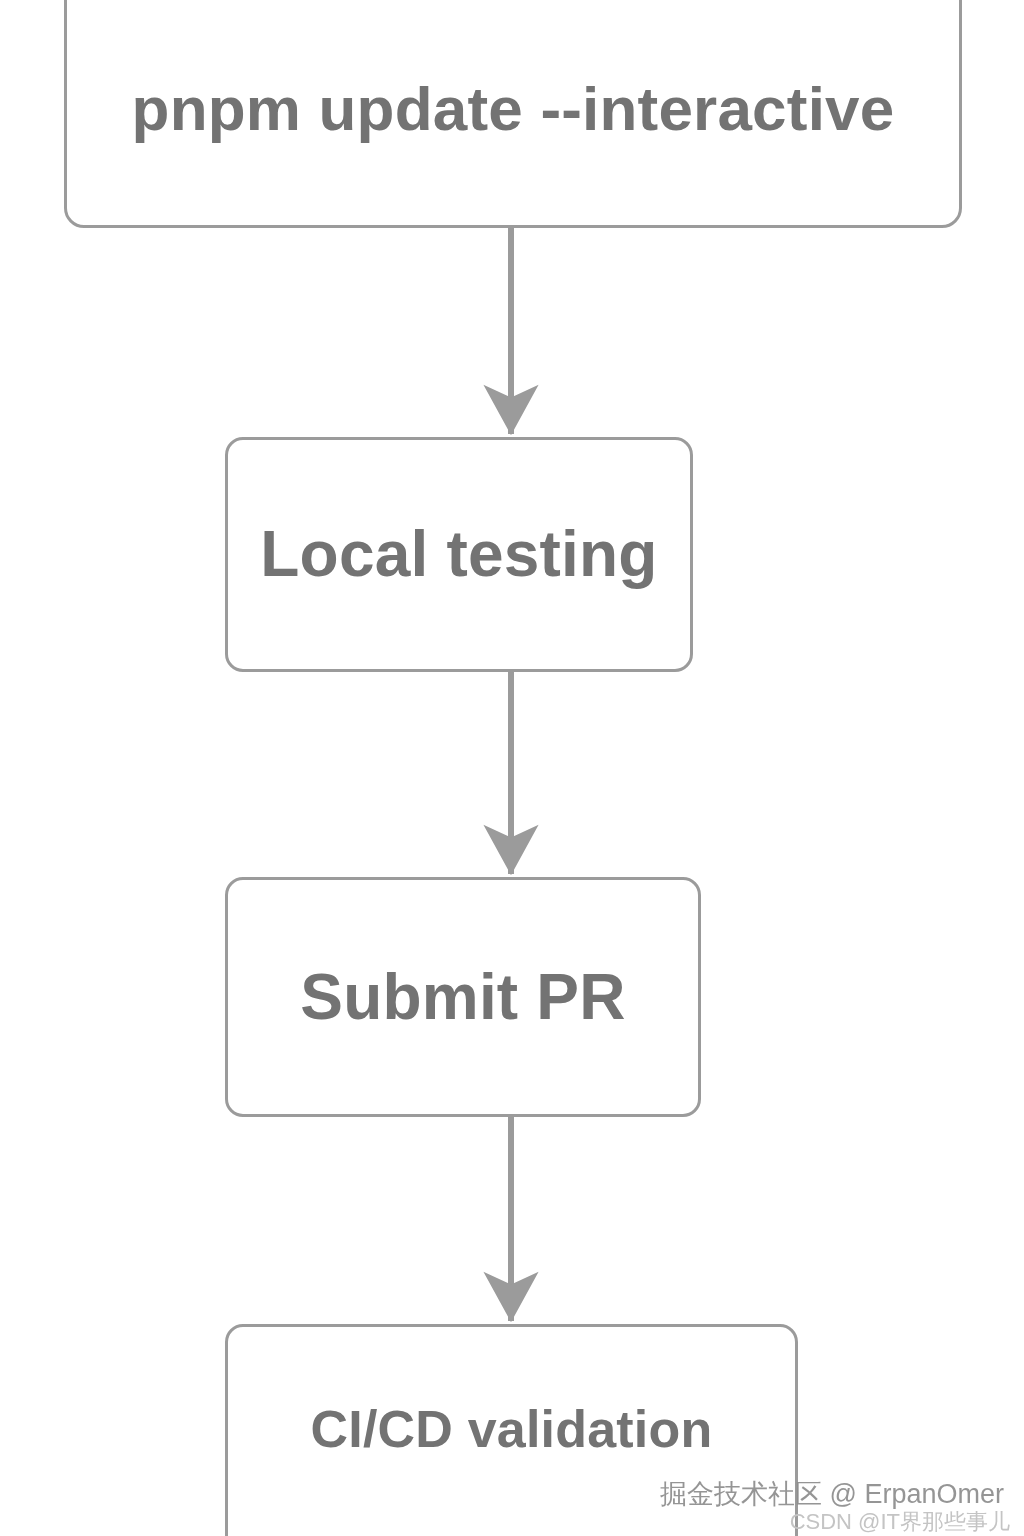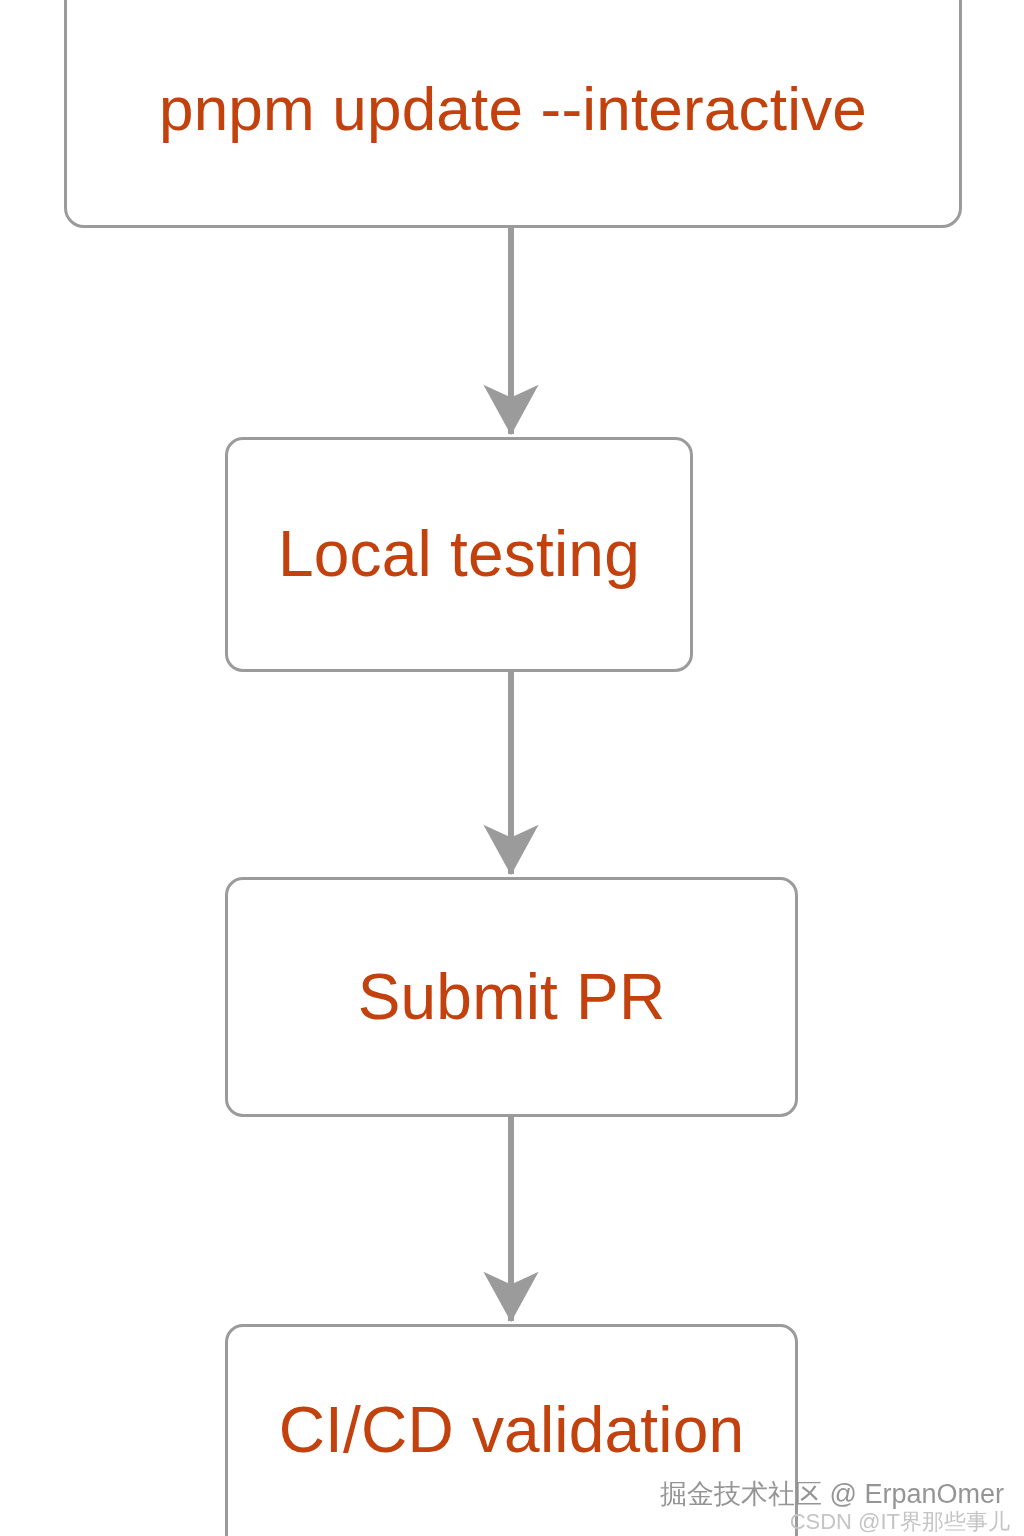--- a/index.html
+++ b/index.html
@@ -23,23 +23,23 @@
     box-sizing: border-box;
     background: #ffffff;
     border: 3px solid #9b9b9b;
     border-radius: 18px;
     display: flex;
     align-items: center;
     justify-content: center;
     text-align: center;
   }
   .node-label {
-    color: #c2410c;
+    color: #737373;
     font-family: "Liberation Sans", sans-serif;
-    font-weight: 400;
+    font-weight: 700;
     letter-spacing: 0.2px;
     white-space: nowrap;
     line-height: 1.1;
   }
 
   
   #node-cmd {
     left: 64px;
     top: -120px;
     width: 898px;
@@ -55,34 +55,34 @@
     left: 225px;
     top: 437px;
     width: 468px;
     height: 235px;
   }
   #node-local .node-label { font-size: 64px; }
 
   #node-pr {
     left: 225px;
     top: 877px;
-    width: 573px;
+    width: 476px;
     height: 240px;
   }
   #node-pr .node-label { font-size: 64px; }
 
   
   #node-cicd {
     left: 225px;
     top: 1324px;
     width: 573px;
     height: 240px;
   }
   #node-cicd .node-label {
-    font-size: 64px;
+    font-size: 52px;
     margin-bottom: 28px;
   }
 
   .edge {
     position: absolute;
     left: 0;
     top: 0;
     overflow: visible;
     pointer-events: none;
   }

